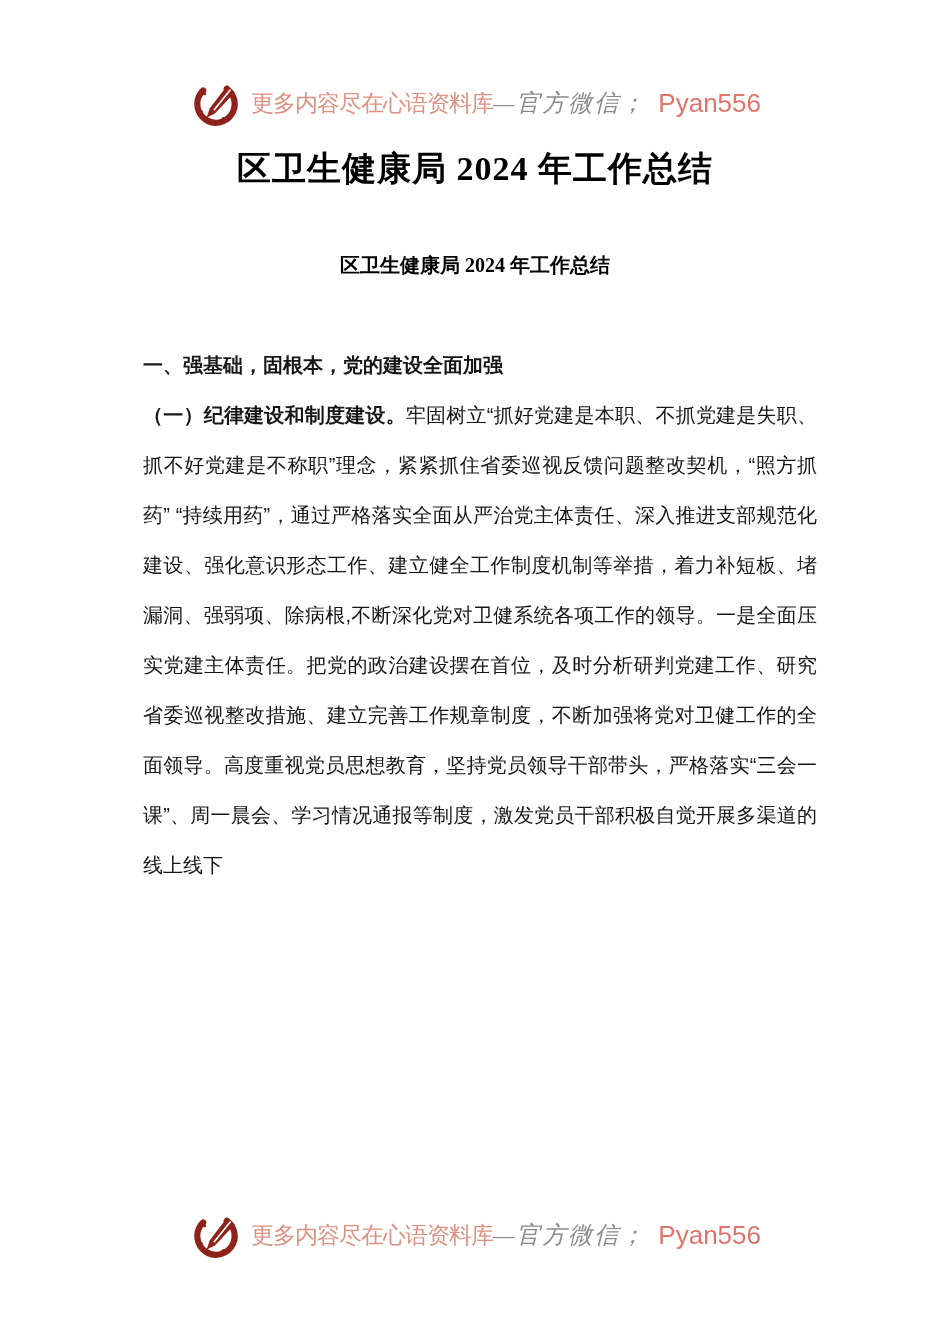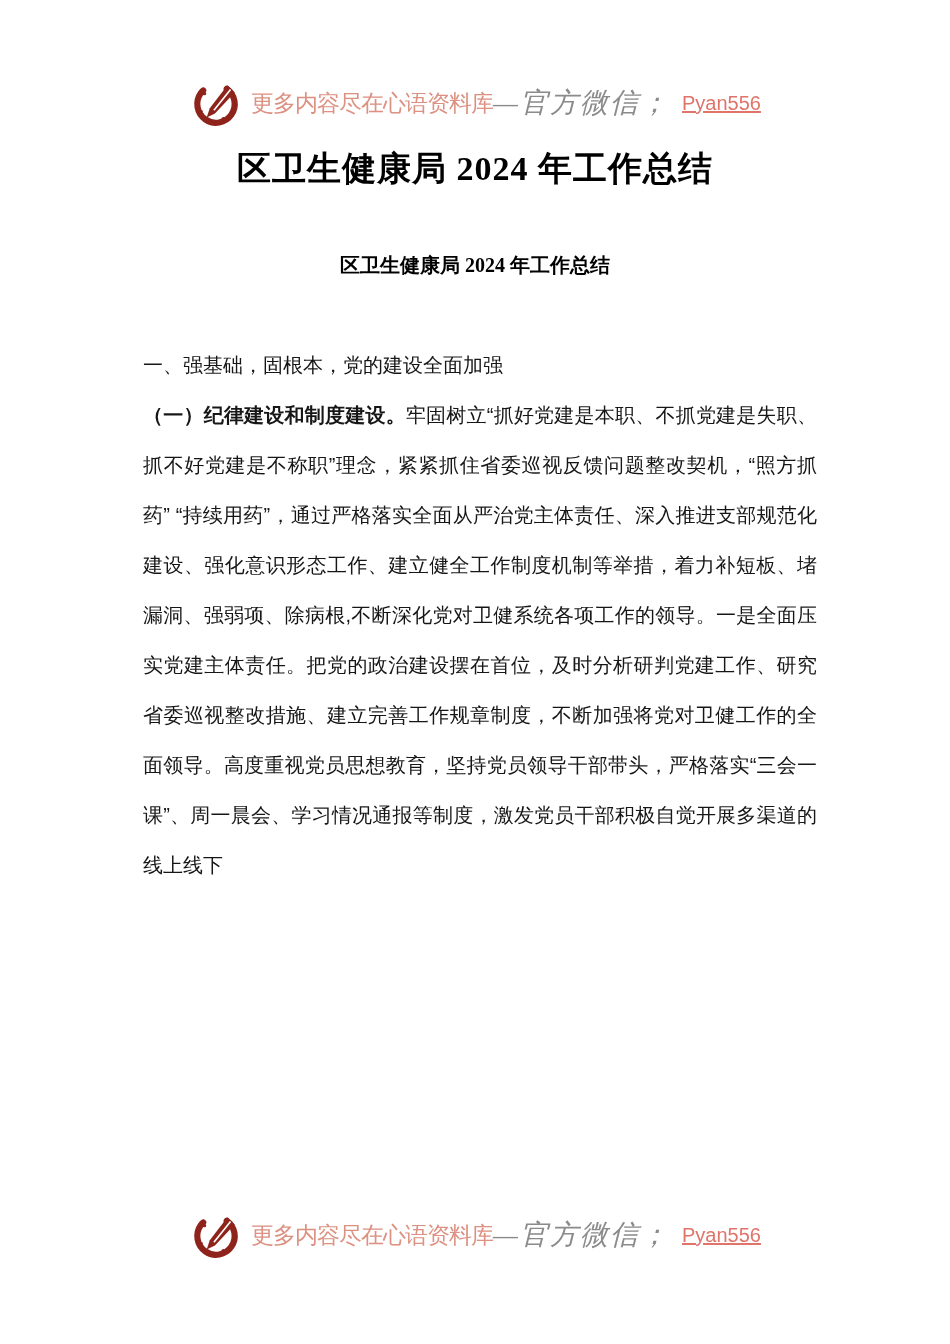--- a/index.html
+++ b/index.html
@@ -38,30 +38,29 @@
   }
   .wm-brand{
     font-family:"Liberation Serif","DejaVu Serif",serif;
     font-size:23px;
     letter-spacing:-1px;
     color:var(--brand-color);
   }
   .wm-sep{
     font-family:"Liberation Serif","DejaVu Serif",serif;
     font-style:italic;
-    font-size:28px;
+    font-size:24px;
     letter-spacing:2px;
     color:var(--separator-color);
   }
   .wm-id{
     font-family:"Liberation Sans","DejaVu Sans",sans-serif;
-    font-size:20px;
+    font-size:26px;
     margin-left:12px;
     color:var(--id-color);
-    text-decoration:underline;
   }
   
   .doc-title{
     position:absolute;
     top:146px; left:0; right:0;
     margin:0;
     text-align:center;
     font-family:"Liberation Serif","DejaVu Serif",serif;
     font-size:34px;
     font-weight:600;
@@ -88,21 +87,21 @@
     text-align:justify;
     text-justify:inter-ideograph;
     color:var(--ink);
   }
   .doc-body p, .doc-body h3{
     margin:0;
     padding:0;
     font-size:20px;
     line-height:50px;
   }
-  .doc-body h3{ font-weight:400; }
+  .doc-body h3{ font-weight:700; }
   .lead-bold{ font-weight:700; }
 </style>
 </head>
 <body>
 
 <div class="page">
 
   <div class="watermark header">
     <svg class="wm-logo" viewBox="0 0 52 52" aria-hidden="true">
       <circle cx="26" cy="27" r="18" fill="none" stroke="#8e231c" stroke-width="6" stroke-dasharray="88 26" stroke-linecap="round" transform="rotate(-55 26 27)"></circle>

